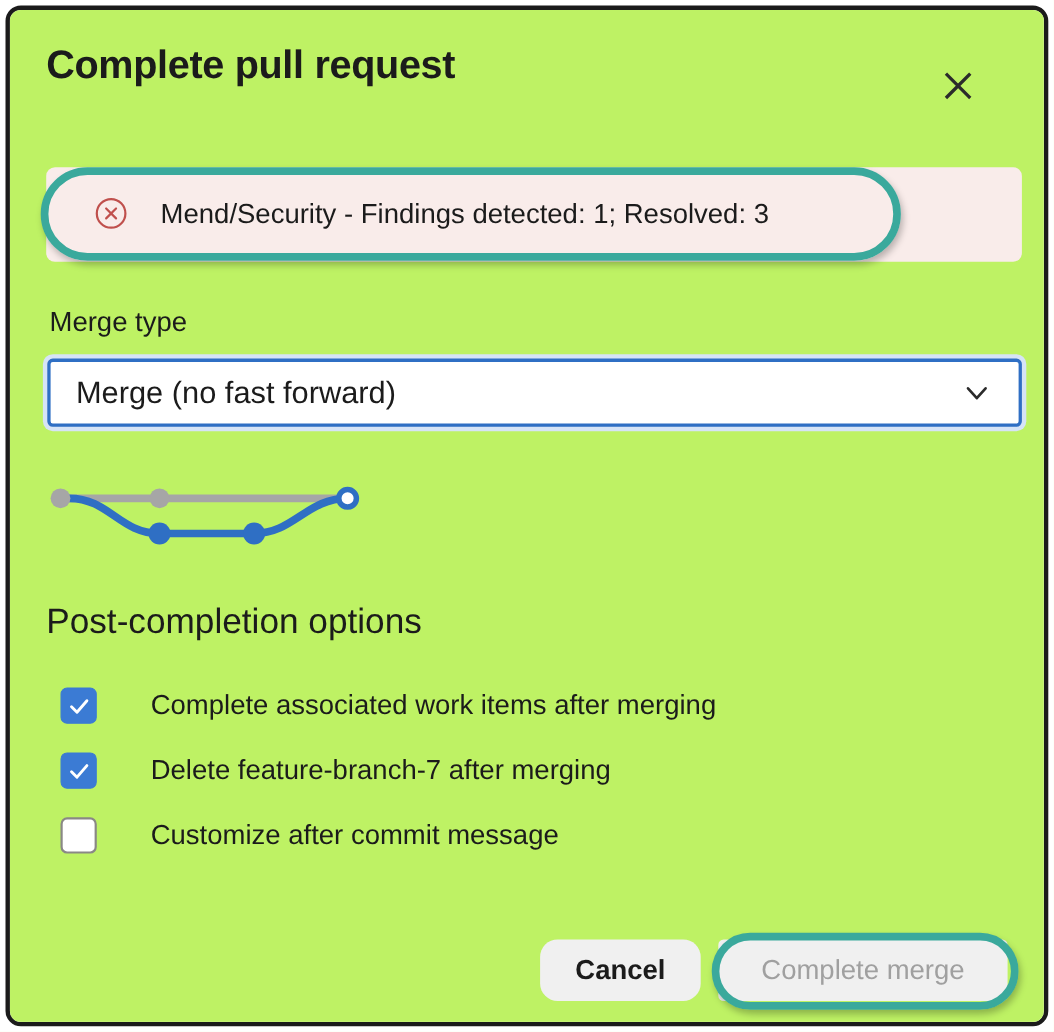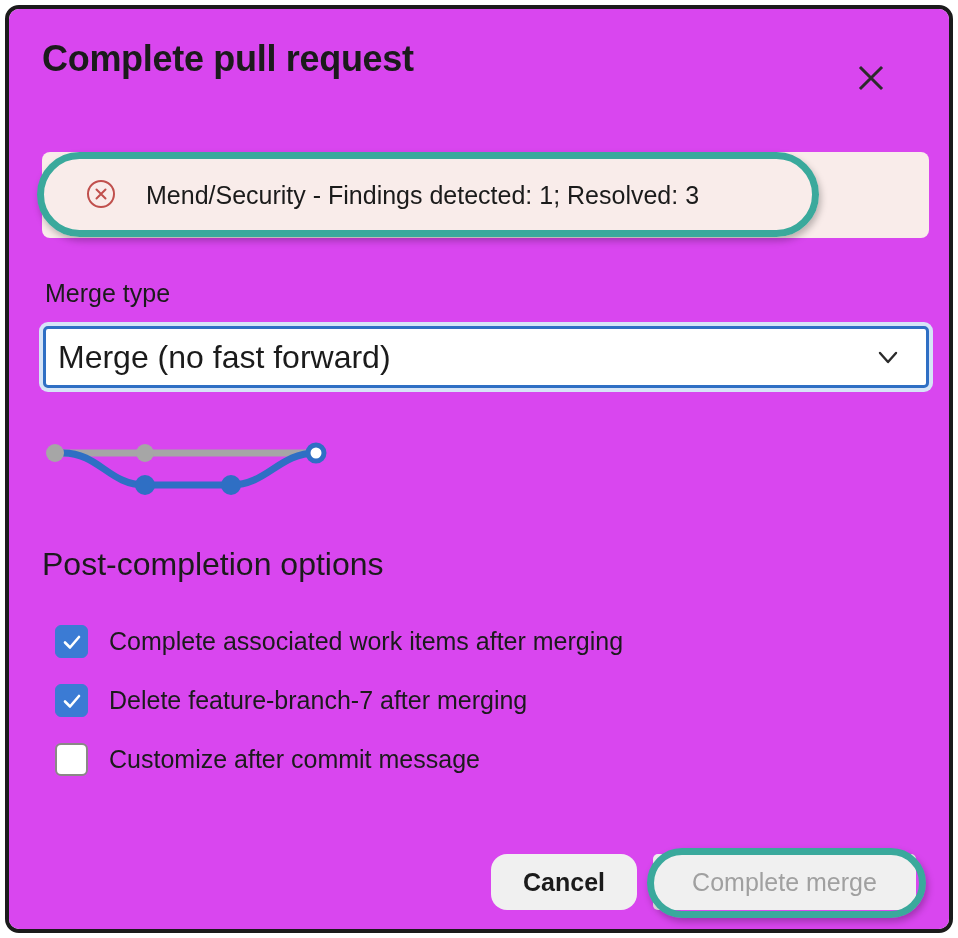--- a/index.html
+++ b/index.html
@@ -24,21 +24,21 @@
     box-sizing: border-box;
     border: 4px solid #1b1b1b;
     border-radius: 14px;
     background: #ffffff;
     overflow: hidden;
   }
 
   .dialog {
     position: absolute;
     inset: 0;
-    background: #d946ef;
+    background: #bef264;
   }
 
   
   .dialog-title {
     position: absolute;
     left: 33px;
     top: 29px;
     font-size: 36px;
     font-weight: bold;
     color: #1b1b1b;
@@ -125,23 +125,23 @@
     box-sizing: border-box;
     background: #ffffff;
     border: 3px solid #2f6fc4;
     border-radius: 5px;
     box-shadow: 0 0 0 4px #d6e4f7;
     display: flex;
     align-items: center;
     cursor: pointer;
   }
   .select-value {
-    font-size: 32px;
-    color: #1b1b1b;
-    margin-left: 12px;
+    font-size: 28px;
+    color: #1b1b1b;
+    margin-left: 23px;
     white-space: nowrap;
   }
   .select-chevron {
     position: absolute;
     right: 24px;
     top: 50%;
     transform: translateY(-50%);
     width: 28px;
     height: 28px;
     display: flex;
@@ -171,20 +171,21 @@
     position: absolute;
     left: 46px;
     top: 603px;
     width: 740px;
   }
   .option-row {
     display: flex;
     align-items: center;
     height: 59px;
     cursor: pointer;
+    gap: 28px;
   }
   .checkbox {
     width: 33px;
     height: 33px;
     min-width: 33px;
     box-sizing: border-box;
     border-radius: 6px;
     display: flex;
     align-items: center;
     justify-content: center;

